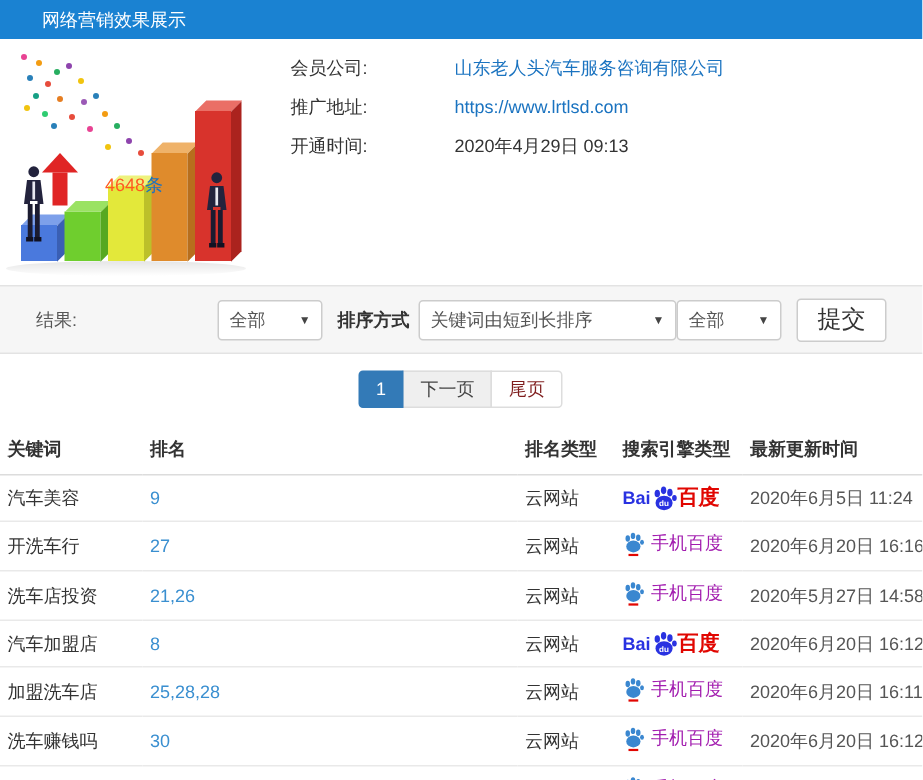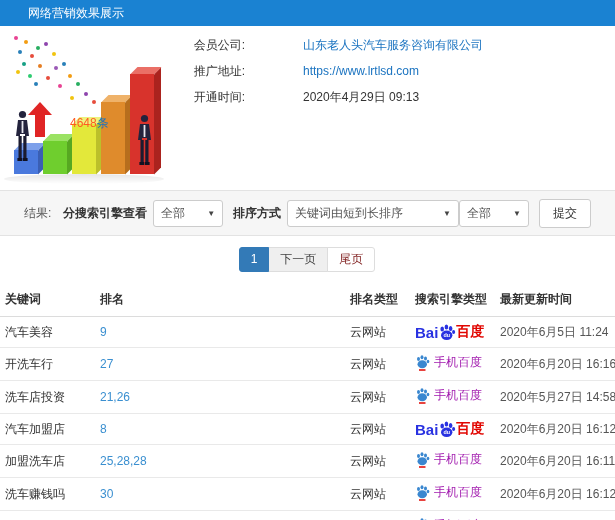--- a/index.html
+++ b/index.html
@@ -60,42 +60,42 @@
   .filter-band { height:46px; background:#f6f6f6; border-top:1px solid #e3e3e3;
     border-bottom:1px solid #e3e3e3; display:flex; align-items:center; padding:0 24px; }
   .result-label { color:#555; }
   .filter-groups { margin-left:auto; display:flex; align-items:center; }
   .f-label { font-weight:bold; color:#333; margin:0 6px 0 10px; }
   .select { background:#fff; border:1px solid #ccc; border-radius:3px; height:27px;
     display:inline-flex; align-items:center; justify-content:space-between;
     padding:0 7px; color:#555; cursor:pointer; }
   .caret { font-size:8px; color:#444; margin-left:8px; }
   .submit-btn { height:29px; background:#fff; border:1px solid #ccc; border-radius:3px;
-    padding:0 13px; margin-left:10px; color:#333; font-size:12px; font-family:inherit; cursor:pointer; }
+    padding:0 13px; margin-left:10px; color:#333; font-size:16px; font-family:inherit; cursor:pointer; }
   
   .pagination { height:46px; display:flex; align-items:center; justify-content:center; }
   .page-btn { height:25px; line-height:23px; padding:0 11px; border:1px solid #ddd;
     background:#fff; color:#7f1d1d; margin-left:-1px; cursor:pointer; }
   .page-btn.active { background:#337ab7; border-color:#337ab7; color:#fff;
     border-radius:3px 0 0 3px; position:relative; z-index:1; }
   .page-btn.next { background:#efefef; color:#444; }
   .page-btn.last { border-radius:0 3px 3px 0; }
   
   table.results { width:100%; border-collapse:collapse; table-layout:fixed; }
   .results th { text-align:left; font-weight:bold; color:#333; padding:9px 5px 8px 5px;
     border-bottom:1px solid #dcdcdc; font-size:12px; }
   .results td { padding:6px 5px; border-bottom:1px solid #e9e9e9; font-size:12px;
     height:26px; vertical-align:middle; overflow:hidden; white-space:nowrap; }
   .col-kw{width:95px;} .col-rank{width:250px;} .col-rt{width:65px;}
   .col-se{width:85px;} .col-time{width:120px;}
   .rank-val { color:#3a8fd0; }
   .time-val { color:#555; }
   
   .bd-logo { display:inline-flex; align-items:center; }
-  .bd-bai { color:#2932e1; font-weight:bold; font-size:15px; letter-spacing:0; }
+  .bd-bai { color:#2932e1; font-weight:bold; font-size:12px; letter-spacing:0; }
   .bd-du  { color:#e10601; font-weight:bold; font-size:14px; }
   .m-logo { display:inline-flex; align-items:center; }
   .m-label { color:#a21caf; margin-left:4px; }
 </style>
 </head>
 <body>
 
 <div class="topbar">
   <span>网络营销效果展示</span>
 </div>
@@ -147,21 +147,20 @@
       </div>
       <div class="info-row">
         <span class="info-value"><span class="count-num">4648</span><span class="count-suffix">条</span></span>
       </div>
     </div>
 </div>
 
 <div class="filter-band">
   <span class="result-label">结果:</span>
   <div class="filter-groups" id="filter-groups">
-      <span class="f-label">分搜索引擎查看</span>
       <span class="select" style="min-width: 70px;">
         <span class="select-value">全部</span>
         <span class="caret">▼</span>
       </span>
       <span class="f-label">排序方式</span>
       <span class="select" style="min-width: 118px; gap: 32px;">
         <span class="select-value">关键词由短到长排序</span>
         <span class="caret">▼</span>
       </span>
       <span class="select" style="min-width: 70px;">

